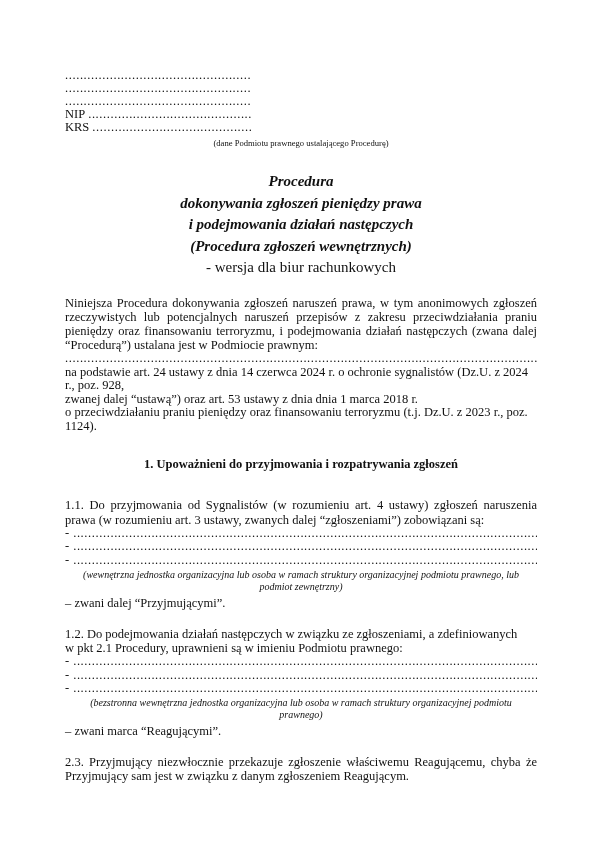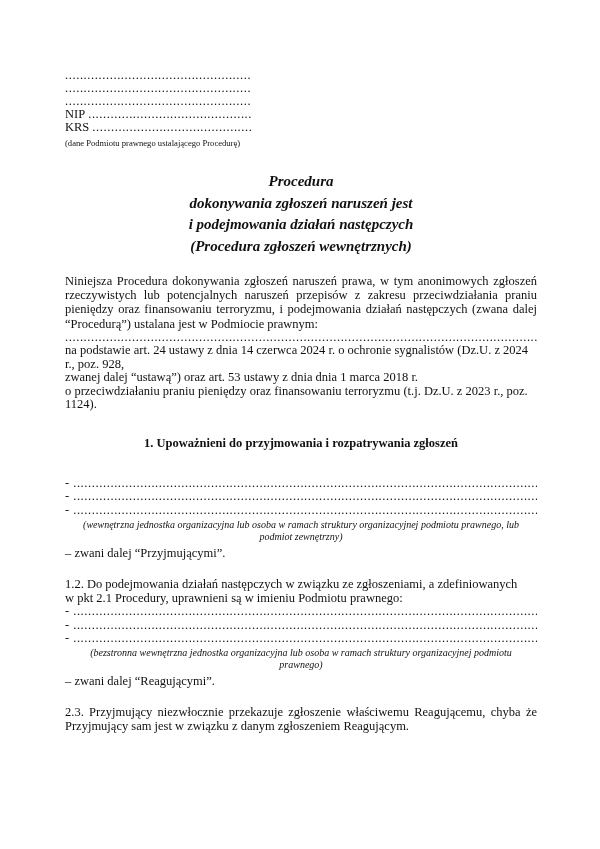--- a/index.html
+++ b/index.html
@@ -12,21 +12,21 @@
     font-family:"Liberation Serif","DejaVu Serif",serif;
     font-size:12.5px;
     line-height:14.2px;
     padding:69px 63px 0 65px;
     overflow:hidden;
   }
   
   .hdr-line{display:flex;width:187px;line-height:13px;align-items:baseline;}
   .hdr-line .label{white-space:nowrap;margin-right:3px;}
   .dots{flex:1 1 auto;overflow:hidden;white-space:nowrap;letter-spacing:0.6px;color:#111;}
-  .hdr-caption{font-size:8.6px;line-height:10px;margin-top:4px;}
+  .hdr-caption{font-size:8.6px;line-height:10px;margin-top:4px;text-align:center;}
 
   
   .title-block{margin-top:23px;text-align:center;font-size:15px;line-height:21.5px;}
   .title-block .bold{font-weight:bold;font-style:italic;}
 
   
   .para-just{margin:0;text-align:justify;}
   .intro{margin-top:17px;}
   .dotline-full{display:flex;line-height:13.5px;align-items:baseline;}
   .plain-line{line-height:13.5px;}
@@ -63,35 +63,37 @@
     </div>
     <div class="hdr-line">
       <span class="label">KRS</span>
       <span class="dots">................................................................................</span>
     </div>
     <div class="hdr-caption">(dane Podmiotu prawnego ustalającego Procedurę)</div>
   </div>
 
   <div class="title-block">
     <div class="bold">Procedura</div>
-    <div class="bold">dokonywania zgłoszeń naruszeń jest</div>
+    <div class="bold">dokonywania zgłoszeń pieniędzy prawa</div>
     <div class="bold">i podejmowania działań następczych</div>
     <div class="bold">(Procedura zgłoszeń wewnętrznych)</div>
+    <div>- wersja dla biur rachunkowych</div>
   </div>
 
   <p class="para-just intro">Niniejsza Procedura dokonywania zgłoszeń naruszeń prawa, w tym anonimowych zgłoszeń rzeczywistych lub potencjalnych naruszeń przepisów z zakresu przeciwdziałania praniu pieniędzy oraz finansowaniu terroryzmu, i podejmowania działań następczych (zwana dalej “Procedurą”) ustalana jest w Podmiocie prawnym:</p>
   <div class="dotline-full">
     <span class="dots">........................................................................................................................................................................................................</span>
   </div>
   <div class="plain-line">na podstawie art. 24 ustawy z dnia 14 czerwca 2024 r. o ochronie sygnalistów (Dz.U. z 2024 r., poz. 928,</div>
   <div class="plain-line">zwanej dalej “ustawą”) oraz art. 53 ustawy z dnia dnia 1 marca 2018 r.</div>
   <div class="plain-line">o przeciwdziałaniu praniu pieniędzy oraz finansowaniu terroryzmu (t.j. Dz.U. z 2023 r., poz. 1124).</div>
 
   <div class="sec-heading">1. Upoważnieni do przyjmowania i rozpatrywania zgłoszeń</div>
 
+  <p class="para-just">1.1. Do przyjmowania od Sygnalistów (w rozumieniu art. 4 ustawy) zgłoszeń naruszenia prawa (w rozumieniu art. 3 ustawy, zwanych dalej “zgłoszeniami”) zobowiązani są:</p>
   <div class="list-line">
     <span class="dash">-</span>
     <span class="dots">........................................................................................................................................................................................................</span>
   </div>
   <div class="list-line">
     <span class="dash">-</span>
     <span class="dots">........................................................................................................................................................................................................</span>
   </div>
   <div class="list-line">
     <span class="dash">-</span>
@@ -109,18 +111,18 @@
     </div>
     <div class="list-line">
       <span class="dash">-</span>
       <span class="dots">........................................................................................................................................................................................................</span>
     </div>
     <div class="list-line">
       <span class="dash">-</span>
       <span class="dots">........................................................................................................................................................................................................</span>
     </div>
     <div class="note">(bezstronna wewnętrzna jednostka organizacyjna lub osoba w ramach struktury organizacyjnej podmiotu prawnego)</div>
-    <div class="defined">– zwani dalej “Reagującymi”.</div>
+    <div class="defined">– zwani marca “Reagującymi”.</div>
   </div>
 
   <p class="para-just clause">2.3. Przyjmujący niezwłocznie przekazuje zgłoszenie właściwemu Reagującemu, chyba że Przyjmujący sam jest w związku z danym zgłoszeniem Reagującym.</p>
 
 </div>
 
 </body></html>

